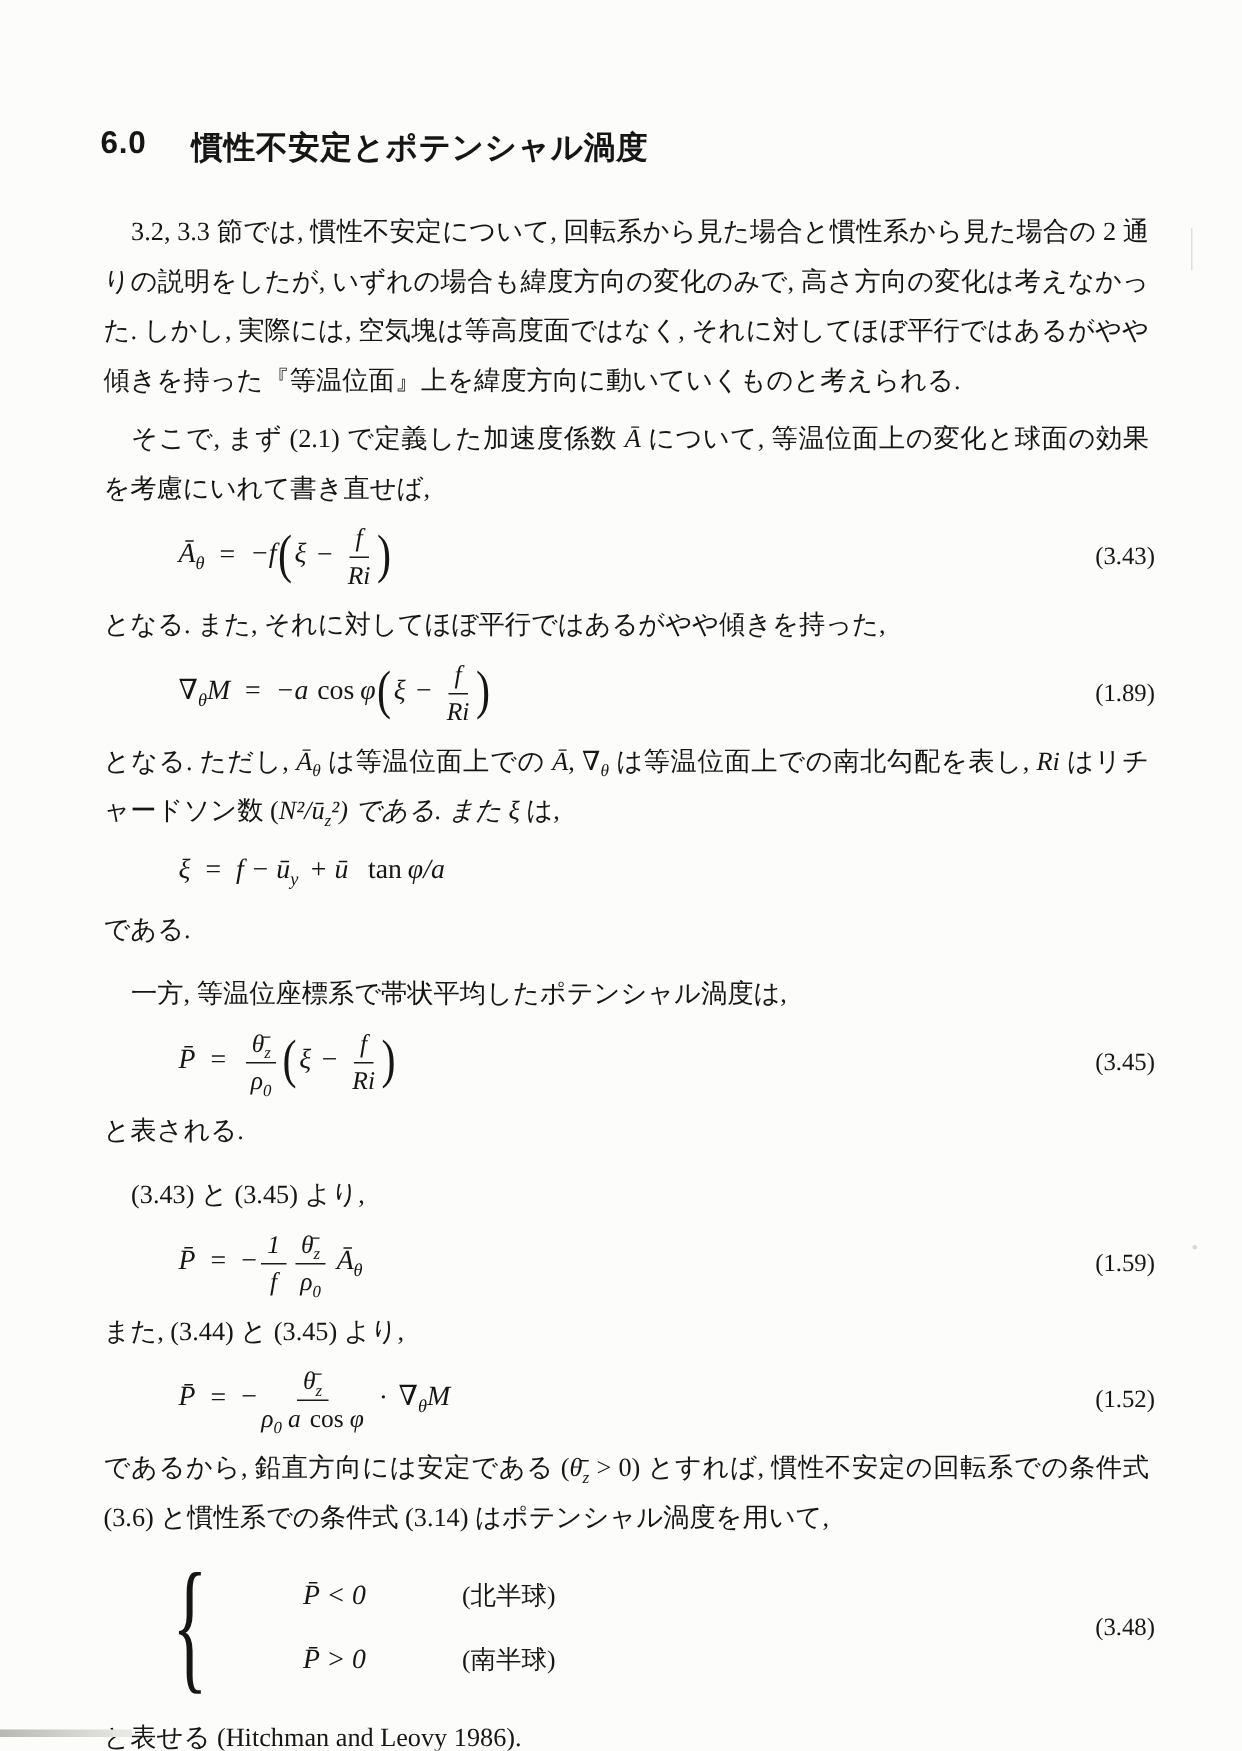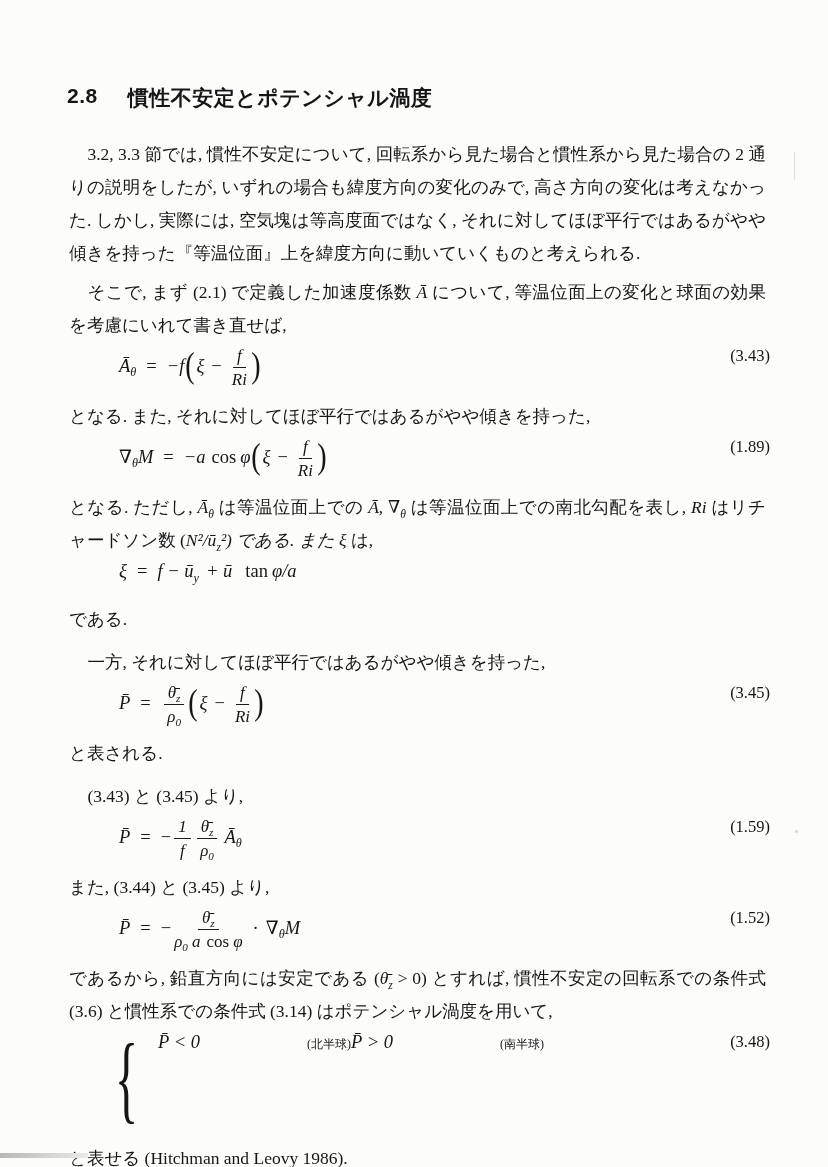--- a/index.html
+++ b/index.html
@@ -25,21 +25,21 @@
     margin: 4px; text-align: justify;
   }
   .ind { text-indent: 1.05em; }
   .mt6 { margin-top: 6px; }
   .mt10 { margin-top: 10px; }
 
   .it { font-style: italic; font-family: "Liberation Serif", "DejaVu Serif", serif; }
   .rm { font-style: normal; }
   sub { font-size: 66%; line-height: 0; }
 
-  .eqrow { display: flex; align-items: flex-start; margin: 4px 0; min-height: 50px; }
+  .eqrow { display: flex; align-items: center; margin: 4px 0; min-height: 50px; gap: 44px; }
   .eqrow.plain { min-height: 38px; }
   .eqbody { margin-left: 54px; font-size: 18.5px; white-space: nowrap; }
   .eqno { margin-left: auto; font-size: 16.5px; font-style: normal; }
   .rel { margin: 0 10px; }
   .op { margin: 0 7px; }
   .fn { font-style: normal; margin: 0 4px 0 6px; }
   .ml4 { margin-left: 4px; }
 
   .frac {
     display: inline-flex; flex-direction: column; align-items: center;
@@ -53,37 +53,37 @@
     display: inline-block; transform: scaleX(0.78);
     vertical-align: middle; line-height: 0.85; position: relative; top: -2px;
   }
 
   .cases { min-height: 106px; }
   .brace {
     font-style: normal; font-size: 98px; font-weight: 300;
     display: inline-block; transform: scaleX(0.5); transform-origin: center;
     line-height: 0.95; margin-left: 38px;
   }
-  .caselist { margin-left: 8px; display: flex; flex-direction: row; row-gap: 20px; font-size: 18.5px; }
+  .caselist { margin-left: 8px; display: flex; flex-direction: column; row-gap: 20px; font-size: 18.5px; }
   .caserow { display: flex; align-items: baseline; }
   .caseexpr { font-style: italic; min-width: 74px; }
-  .caselabel { font-style: normal; margin-left: 75px; font-size: 12px; }
+  .caselabel { font-style: normal; margin-left: 32px; font-size: 17px; }
 
   .smudge-bl { position: absolute; left: 0; bottom: 9px; width: 88px; height: 5px;
                background: linear-gradient(to right, #b7b7b3, #eaeae6); }
   .tick-r { position: absolute; right: 33px; top: 152px; width: 1px; height: 28px; background: #e0dfd9; }
   .dot-r { position: absolute; right: 30px; top: 830px; width: 3px; height: 3px; background: #d9d8d3; border-radius: 50%; }
 </style>
 </head>
 <body>
 
 <div class="page">
 
   <h1 class="sec">
-      <span class="secnum">2.8</span>
+      <span class="secnum">6.0</span>
       <span>慣性不安定とポテンシャル渦度</span>
     </h1>
 
   <p class="body ind"><span>3.2, 3.3 節では, 慣性不安定について, 回転系から見た場合と慣性系から見た場合の 2 通りの説明をしたが, いずれの場合も緯度方向の変化のみで, 高さ方向の変化は考えなかった. しかし, 実際には, 空気塊は等高度面ではなく, それに対してほぼ平行ではあるがやや傾きを持った『等温位面』上を緯度方向に動いていくものと考えられる.</span></p>
 
   <p class="body ind mt6"><span>そこで, まず (2.1) で定義した加速度係数 </span><span class="it">Ā</span><span> について, 等温位面上の変化と球面の効果を考慮にいれて書き直せば,</span></p>
 
   <div class="eqrow">
     <span class="eqbody"><span class="it">Ā</span><sub class="it">θ</sub><span class="rel">=</span><span class="it">−f</span><span class="bp">(</span><span class="it">ξ</span><span class="op">−</span><span class="frac">
           <span class="fnum it">f</span>
@@ -103,21 +103,21 @@
   </div>
 
   <p class="body"><span>となる. ただし, </span><span class="it">Ā</span><sub class="it">θ</sub><span> は等温位面上での </span><span class="it">Ā</span><span>, </span><span class="it">∇</span><sub class="it">θ</sub><span> は等温位面上での南北勾配を表し, </span><span class="it">Ri</span><span> はリチャードソン数 (</span><span class="it">N²/ū</span><sub class="it">z</sub><span class="it">²) である. また </span><span class="rm" style="font-style:italic;">ξ</span><span> は,</span></p>
 
   <div class="eqrow plain">
     <span class="eqbody"><span class="it">ξ</span><span class="rel">=</span><span class="it">f − ū</span><sub class="it">y</sub><span class="it op">+ ū</span><span class="fn">tan</span><span class="it">φ/a</span></span>
   </div>
 
   <p class="body"><span>である.</span></p>
 
-  <p class="body ind mt10"><span>一方, それに対してほぼ平行ではあるがやや傾きを持った,</span></p>
+  <p class="body ind mt10"><span>一方, 等温位座標系で帯状平均したポテンシャル渦度は,</span></p>
 
   <div class="eqrow">
     <span class="eqbody"><span class="it">P̄</span><span class="rel">=</span><span class="frac">
           <span class="fnum it"><span>θ̄</span><sub>z</sub></span>
           <span class="fden it"><span>ρ</span><sub>0</sub></span>
         </span><span class="bp">(</span><span class="it">ξ</span><span class="op">−</span><span class="frac">
           <span class="fnum it">f</span>
           <span class="fden it">Ri</span>
         </span><span class="bp">)</span></span>
     <span class="eqno">(3.45)</span>

